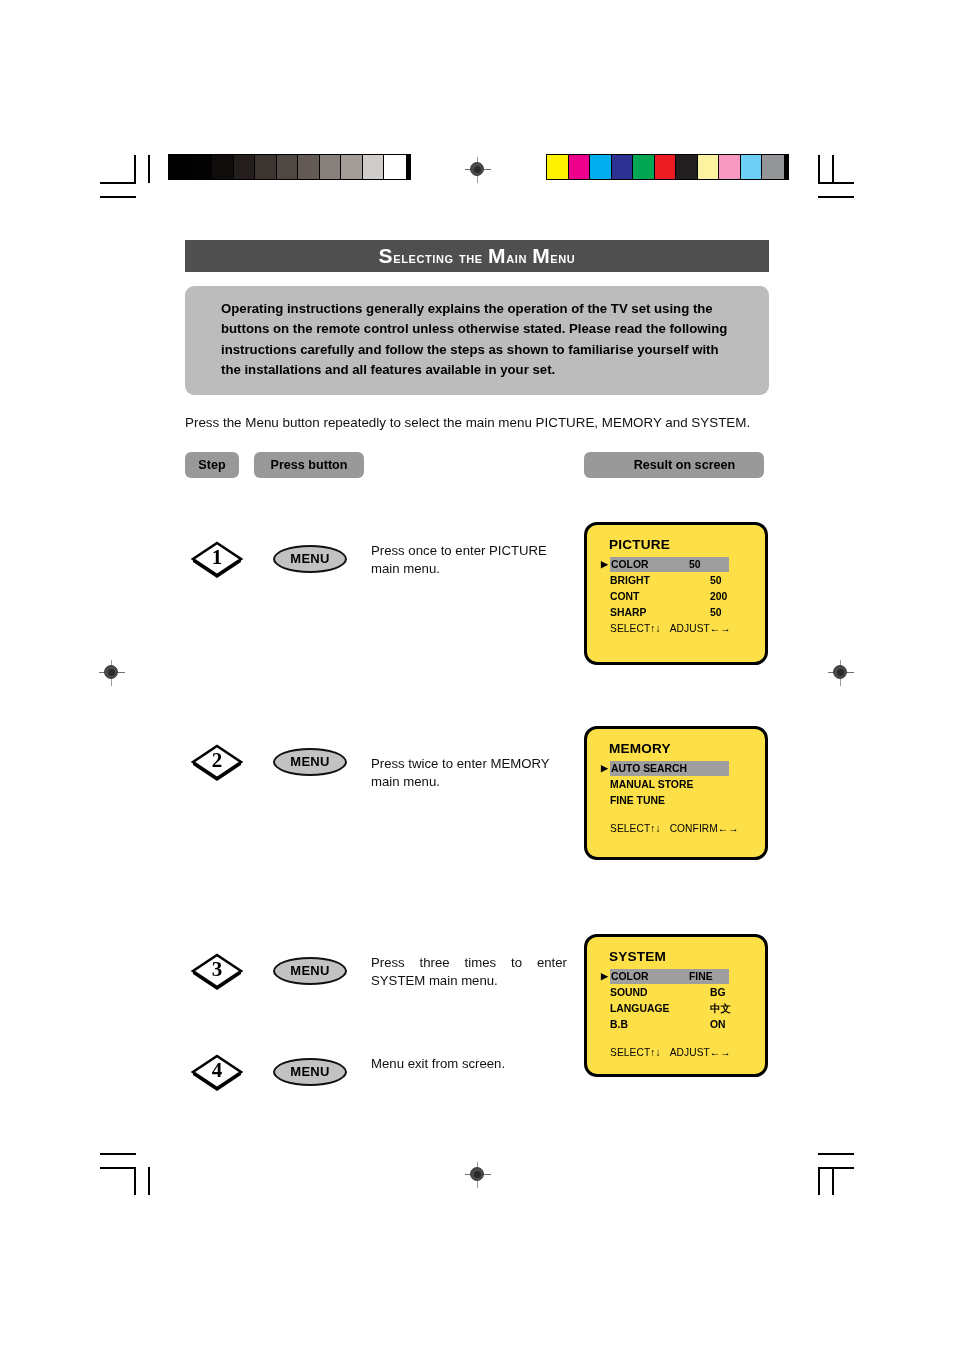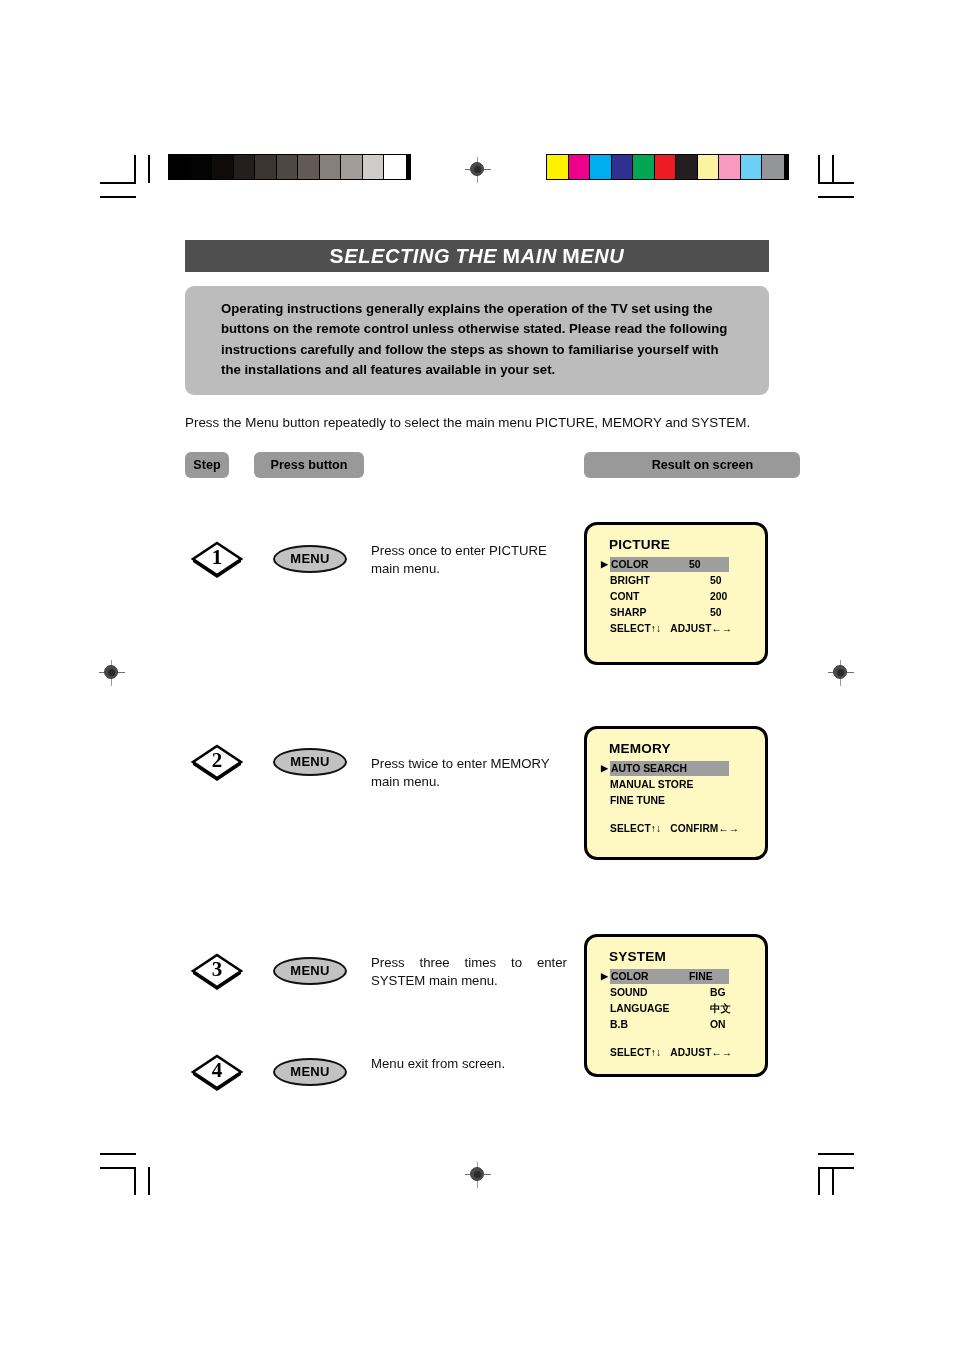--- a/index.html
+++ b/index.html
@@ -83,21 +83,21 @@
     background: #4f4f4f;
     height: 32px;
     line-height: 32px;
     text-align: center;
     color: #ffffff;
     font-weight: bold;
     letter-spacing: 0.6px;
     font-size: 17px;
   }
   .title-bar .cap { font-size: 21px; }
-  .title-bar .sm { font-size: 20px; font-style: italic; }
+  .title-bar .sm { font-size: 11px; }
 
   .intro-box {
     margin-top: 14px;
     background: #bcbcbc;
     border-radius: 9px;
     padding: 13px 36px 14px 36px;
     box-sizing: border-box;
     font-weight: bold;
     font-size: 13.2px;
     line-height: 1.55;
@@ -121,23 +121,23 @@
     background: #999999;
     border-radius: 6px;
     color: #000;
     font-weight: bold;
     font-size: 12.6px;
     height: 26px;
     line-height: 26px;
     text-align: center;
     box-sizing: border-box;
   }
-  .pill-step   { left: 0px;   width: 44px; }
+  .pill-step   { left: 0px;   width: 54px; }
   .pill-press  { left: 69px;  width: 110px; }
-  .pill-result { left: 399px; width: 216px; padding-left: 21px; }
+  .pill-result { left: 399px; width: 180px; padding-left: 21px; }
 
   
   .step-row {
     position: absolute;
     left: 0;
     width: 584px;
     height: 0;
   }
   .diamond {
     position: absolute;
@@ -188,21 +188,21 @@
   }
   .step-text.justify { text-align: justify; }
 
   
   .tv-box {
     position: absolute;
     left: 399px;
     width: 184px;
     border: 3.5px solid #000;
     border-radius: 13px;
-    background: #fef9c3;
+    background: #fde047;
     box-sizing: border-box;
     padding: 12px 0 10px 0;
   }
   .tv-title {
     font-weight: bold;
     font-size: 13.6px;
     color: #000;
     margin: 0 0 5px 22px;
     letter-spacing: 0.2px;
   }
@@ -233,21 +233,21 @@
     flex: 0 0 auto;
   }
   .tv-line .lbl  { display: inline-block; width: 78px; }
   .tv-line .val  { display: inline-block; min-width: 40px; }
   .tv-line.plain { padding-left: 9px; }
   .tv-line.plain .lbl { width: 100px; }
   .tv-spacer { height: 12px; }
   .tv-foot {
     margin-left: 23px;
     margin-top: 2px;
-    font-weight: bold;
+    font-weight: normal;
     font-size: 10.2px;
     color: #000;
     letter-spacing: 0.1px;
   }
   .tv-foot .gap { display: inline-block; width: 9px; }
   .cjk { font-family: "DejaVu Sans", sans-serif; }
 </style>
 </head>
 <body>
 

